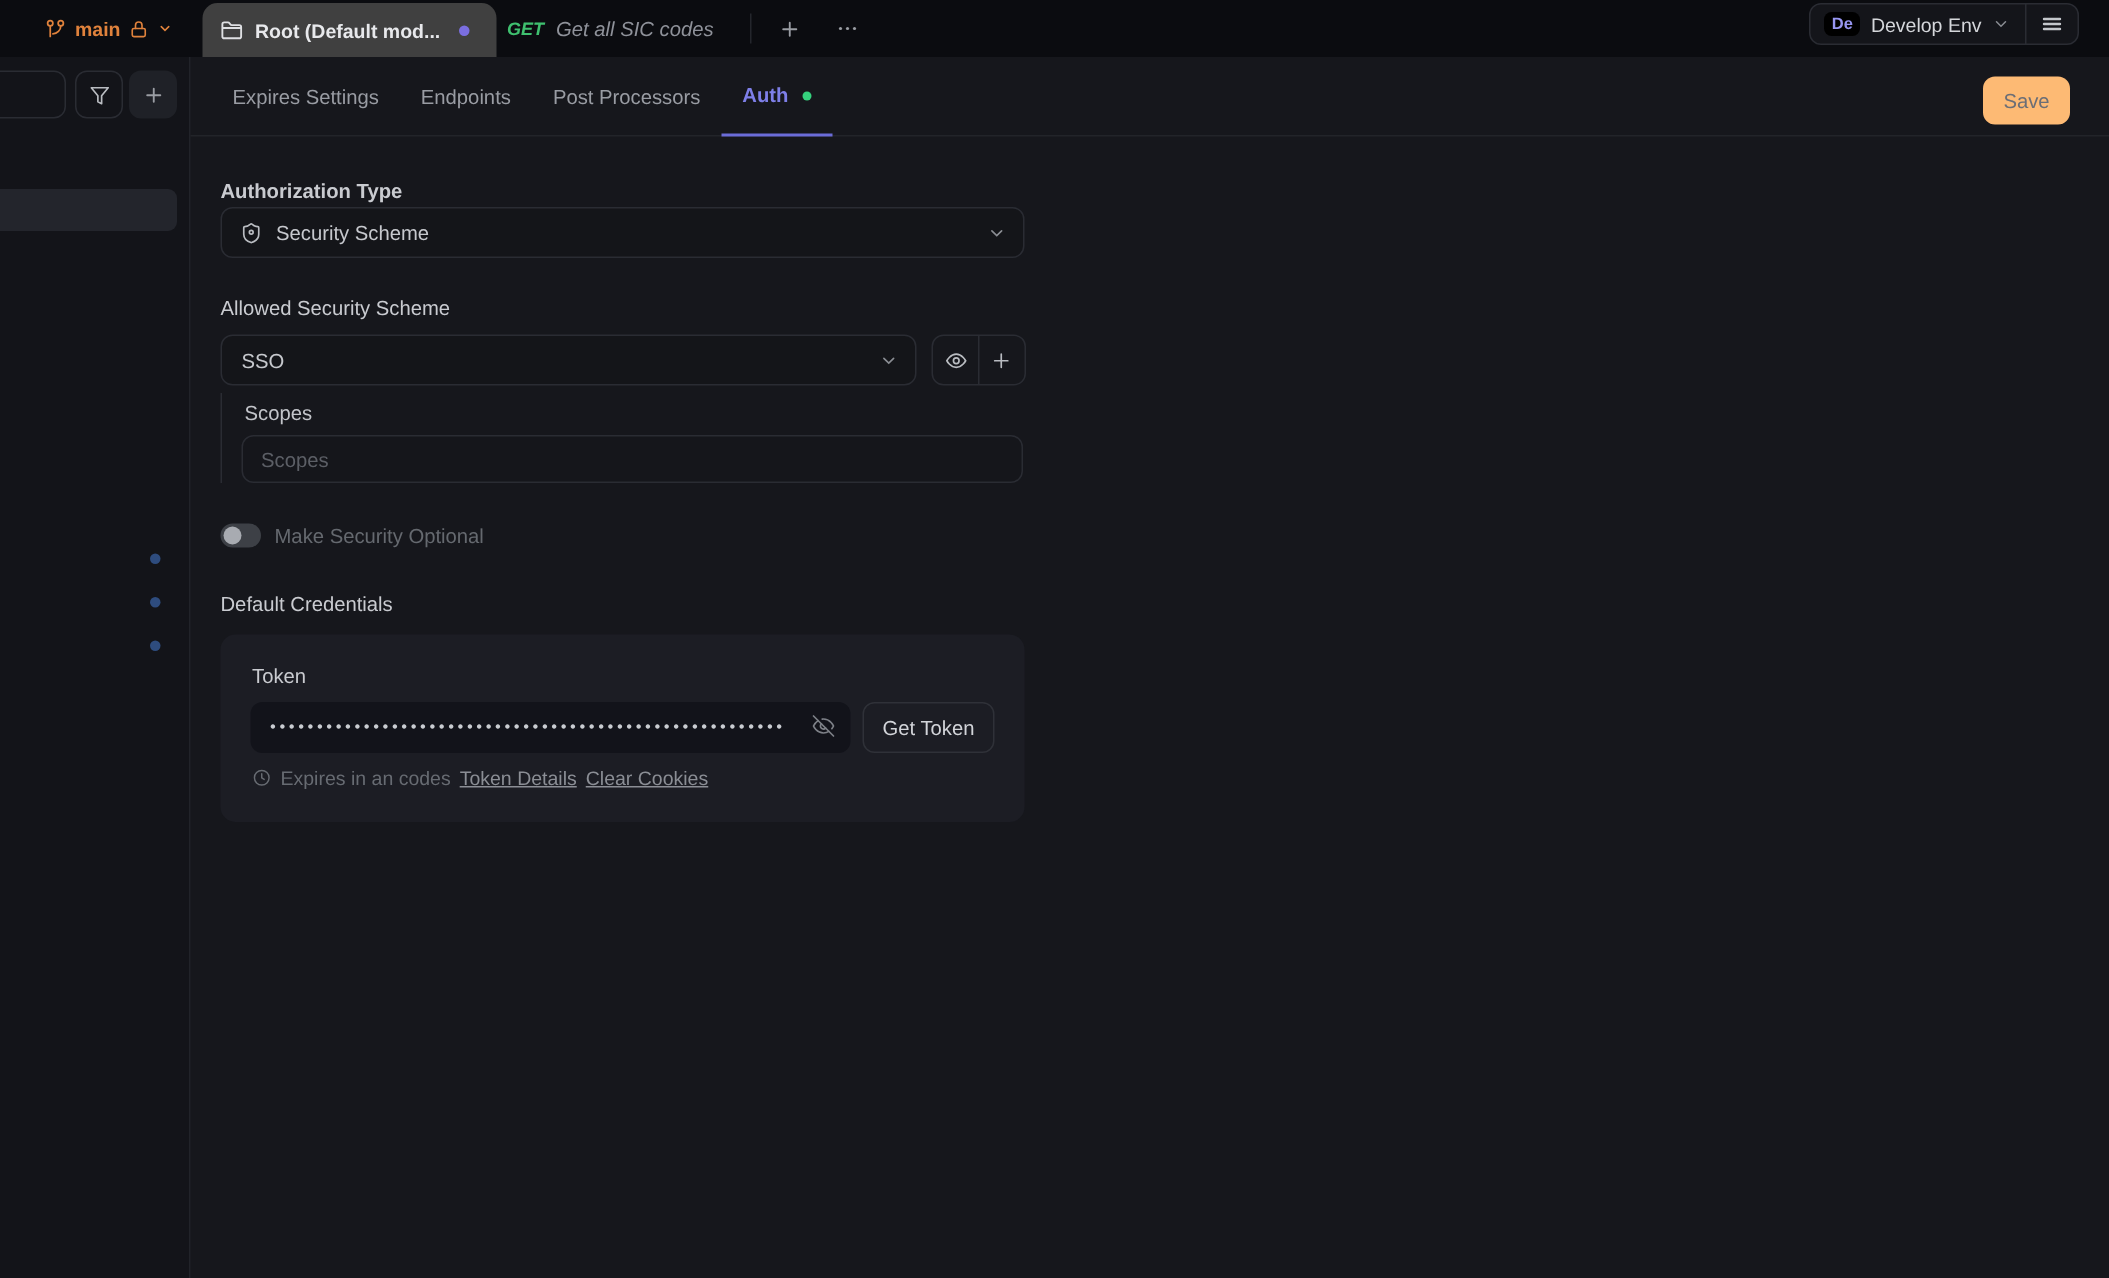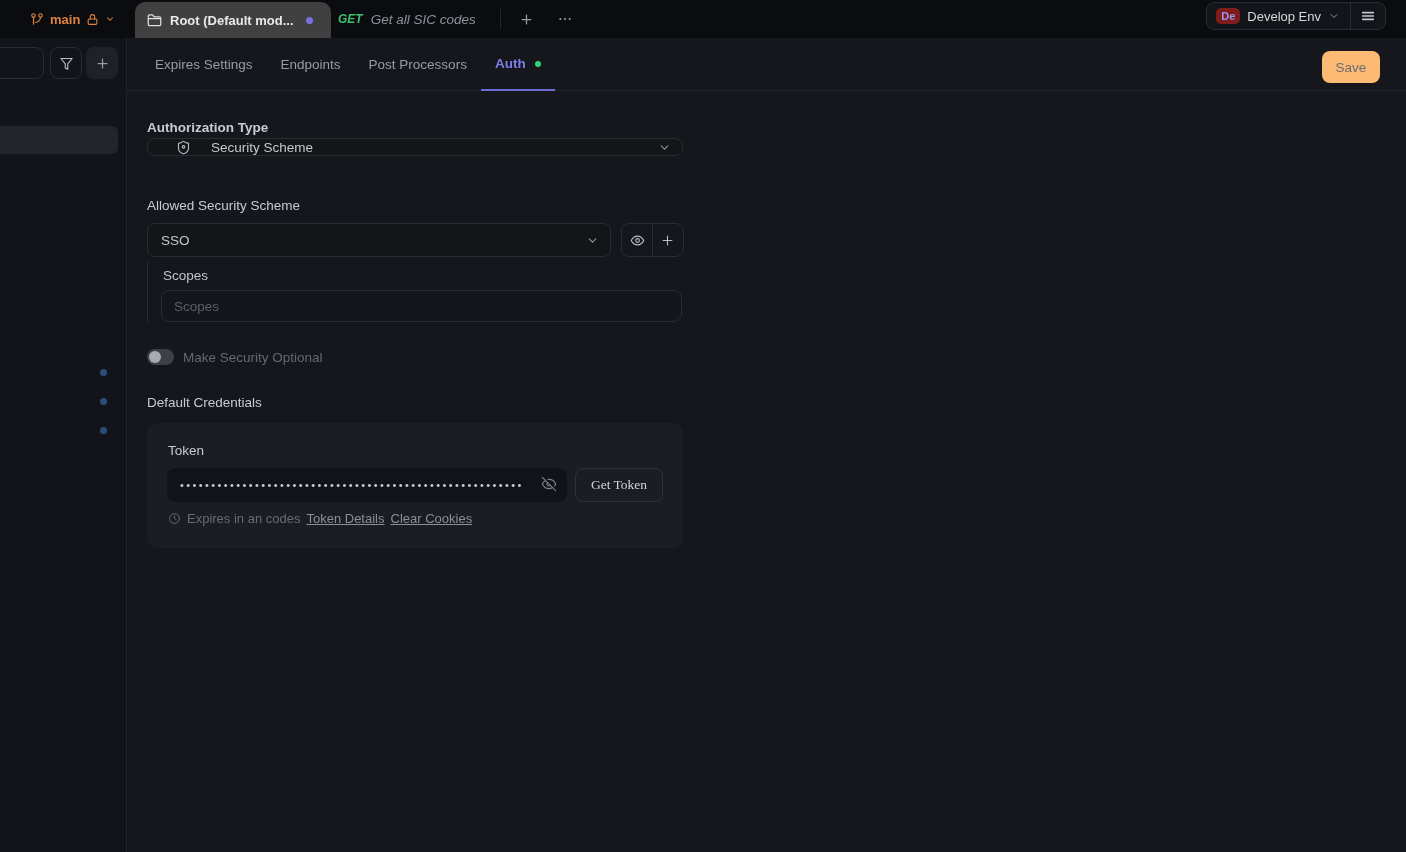--- a/index.html
+++ b/index.html
@@ -15,21 +15,21 @@
   .folder-tab .title { color:#e8e9ec; font-size:13px; font-weight:700; white-space:nowrap; overflow:hidden; }
   .dot { border-radius:50%; flex:none; }
   .dot-purple { width:7px; height:7px; background:#7a6ee0; margin-left:4px; }
   .req-tab { position:absolute; left:338px; top:0; height:38px; display:flex; align-items:center; gap:8px; cursor:pointer; }
   .req-method { color:#3fc06f; font-size:12px; font-weight:700; font-style:italic; }
   .req-title { color:#8f929a; font-size:13.5px; font-style:italic; }
   .tab-divider { position:absolute; left:500px; top:9px; width:1px; height:20px; background:#24262c; }
   .icon-btn-plain { position:absolute; top:0; height:38px; width:30px; display:flex; align-items:center; justify-content:center; color:#9a9da3; cursor:pointer; }
   .env-group { position:absolute; right:20px; top:2px; height:28px; border:1px solid #2a2c33; border-radius:8px; background:#14151a; display:flex; align-items:center; }
   .env-select { display:flex; align-items:center; gap:7px; padding:0 10px 0 9px; height:100%; cursor:pointer; }
-  .env-badge { background:#7f1d1d; color:#9796f2; font-size:11px; font-weight:600; padding:2px 5px; border-radius:5px; }
+  .env-badge { background:#000000; color:#9796f2; font-size:11px; font-weight:600; padding:2px 5px; border-radius:5px; }
   .env-label { color:#d5d7db; font-size:13px; }
   .env-divider { width:1px; height:28px; background:#2a2c33; }
   .hamburger { width:34px; height:100%; display:flex; align-items:center; justify-content:center; color:#c4c7cc; cursor:pointer; }
 
   
   .sidebar { position:absolute; left:0; top:38px; width:127px; height:814px; background:#131419; border-right:1px solid #212329; }
   .search-input { position:absolute; left:-30px; top:9px; width:74px; height:32px; border:1px solid #2a2c33; border-radius:8px; background:transparent; }
   .filter-btn { position:absolute; left:50px; top:9px; width:32px; height:32px; border:1px solid #2a2c33; border-radius:8px; display:flex; align-items:center; justify-content:center; color:#b9bcc1; cursor:pointer; }
   .sb-plus-btn { position:absolute; left:86px; top:9px; width:32px; height:32px; background:#1f2127; border-radius:8px; display:flex; align-items:center; justify-content:center; color:#9a9da3; cursor:pointer; }
   .sb-active-row { position:absolute; left:0; top:88px; width:118px; height:28px; background:#23252c; border-radius:0 6px 6px 0; cursor:pointer; }
@@ -54,21 +54,21 @@
   .text-input { position:absolute; border:1px solid #2a2c33; border-radius:8px; background:#15161b; color:#c6c8cd; font-size:13.5px; padding:0 12px; outline:none; font-family:"Liberation Sans", sans-serif; }
   .text-input::placeholder { color:#5c5f66; }
   .toggle-row { position:absolute; left:147px; top:349px; display:flex; align-items:center; gap:9px; cursor:pointer; }
   .toggle { width:27px; height:16px; border-radius:9px; background:#3d4046; position:relative; }
   .toggle .knob { position:absolute; left:2px; top:2px; width:12px; height:12px; border-radius:50%; background:#a8abb1; }
   .toggle-label { color:#65696f; font-size:13.5px; }
   .card { position:absolute; left:147px; top:423px; width:536px; height:125px; background:#1c1d24; border-radius:10px; }
   .token-input-wrap { position:absolute; left:20px; top:45px; width:400px; height:34px; }
   .token-input { width:100%; height:100%; border:none; border-radius:8px; background:#12131a; color:#c9ccd1; font-size:11px; letter-spacing:2.4px; padding:0 38px 0 13px; outline:none; }
   .eye-off-btn { position:absolute; right:10px; top:8px; color:#7d8087; cursor:pointer; display:flex; }
-  .get-token-btn { position:absolute; right:20px; top:45px; width:88px; height:34px; border:1px solid #2f3138; border-radius:8px; color:#d2d4d9; font-size:13.5px; display:flex; align-items:center; justify-content:center; cursor:pointer;font-family:Liberation Serif, serif; }
+  .get-token-btn { position:absolute; right:20px; top:45px; width:88px; height:34px; border:1px solid #2f3138; border-radius:8px; color:#d2d4d9; font-size:13.5px; display:flex; align-items:center; justify-content:center; cursor:pointer; }
   .token-footer { position:absolute; left:21px; top:88px; display:flex; align-items:center; gap:6px; font-size:13px; color:#676b72; }
   .token-footer .link { color:#8b8e95; text-decoration:underline; cursor:pointer; }
 </style>
 </head>
 <body>
 
 <div class="app">
 
   <div class="topbar">
     <div class="branch">
@@ -186,21 +186,21 @@
       <div class="tab active">
         <span>Auth</span>
         <span class="dot dot-green"></span>
       </div>
     </div>
     <div class="save-btn">Save</div>
   </div>
 
   <div class="label" style="left:147px; top:120px;font-weight:bold;">Authorization Type</div>
 
-  <div class="select" style="left:147px; top:138px; width:536px; height:18px; padding-left:28px; gap:20px;">
+  <div class="select" style="left:147px; top:138px; width:536px; height:34px; padding-left:12px; gap:9px;">
     <span style="display:flex; color:#b9bcc1;">
       <svg width="15" height="15" viewBox="0 0 24 24" fill="none" stroke="currentColor" stroke-width="1.8" stroke-linejoin="round">
           <path d="M20 13c0 5-3.5 7.5-7.66 8.95a1 1 0 0 1-.67-.01C7.5 20.5 4 18 4 13V6a1 1 0 0 1 1-1c2 0 4.5-1.2 6.24-2.72a1 1 0 0 1 1.52 0C14.51 3.81 17 5 19 5a1 1 0 0 1 1 1z"></path>
           <circle cx="12" cy="11" r="2"></circle>
         </svg>
     </span>
     <span>Security Scheme</span>
     <span class="chev">
       <svg width="13" height="13" viewBox="0 0 24 24" fill="none" stroke="currentColor" stroke-width="2" stroke-linecap="round">
           <path d="m6 9 6 6 6-6"></path>

